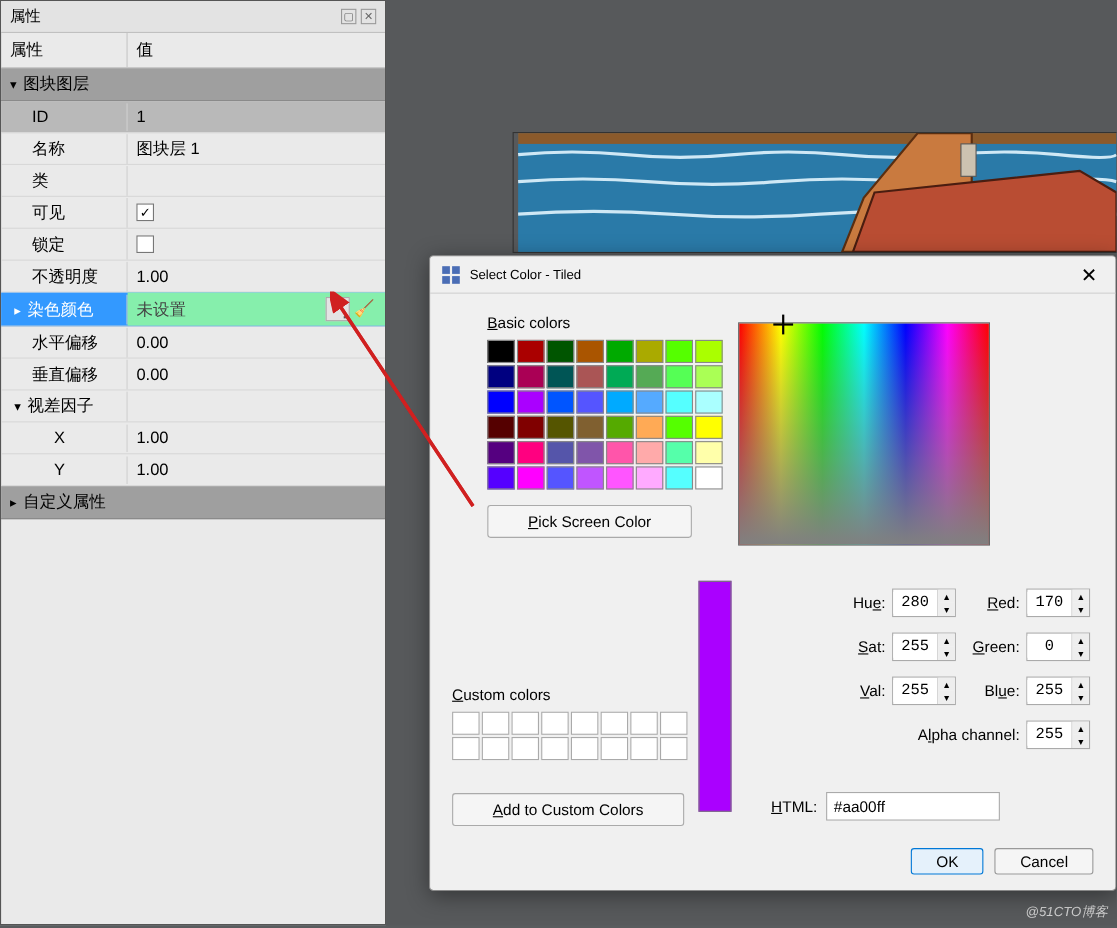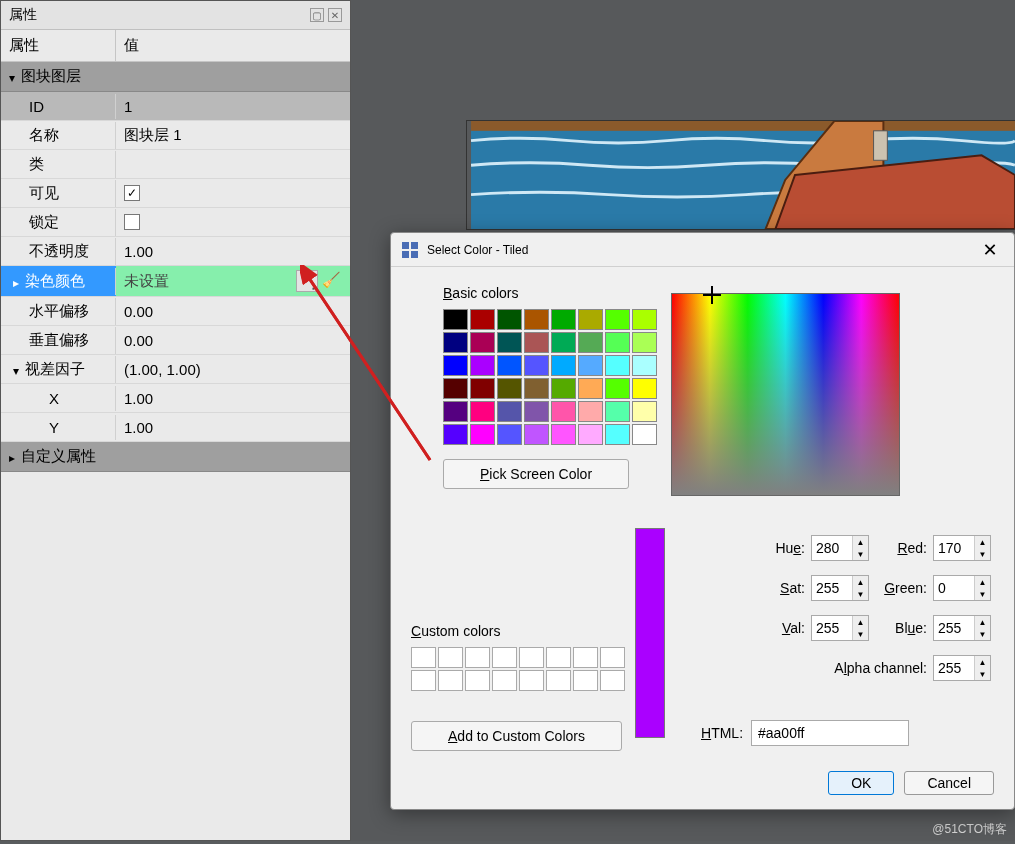--- a/index.html
+++ b/index.html
@@ -55,36 +55,36 @@
 .grad-cursor { position:absolute; left:35px; top:-4px; width:10px; height:10px; }
 .grad-cursor::before, .grad-cursor::after{ content:""; position:absolute; background:#000;}
 .grad-cursor::before{ left:4px; top:-4px; width:2px; height:18px;}
 .grad-cursor::after{ left:-4px; top:4px; width:18px; height:2px;}
 
 .field-area { position:absolute; left:280px; top:295px; width:320px; }
 .preview-swatch { position:absolute; left:-36px; top:0; width:30px; height:210px; border:1px solid #777; }
 .field-row { display:flex; align-items:center; height:40px; gap:6px; justify-content:flex-end; }
 .field-label { text-align:right; }
 .spin { display:flex; align-items:center; border:1px solid #aaa; background:#fff; height:26px; }
-.spin input { border:none; width:40px; padding:2px 4px; font-size:14px; text-align:left; outline:none; }
+.spin input { border:none; width:40px; padding:2px 4px; font-size:14px; text-align:center; outline:none;font-family:Liberation Mono, monospace; }
 .spin-btns { display:flex; flex-direction:column; border-left:1px solid #ccc;}
 .spin-btns span{ width:15px; height:12px; font-size:8px; display:flex; align-items:center; justify-content:center; background:#eee; cursor:pointer;}
 
 .custom-area { position:absolute; left:20px; top:390px; }
 .custom-grid { display:grid; grid-template-columns:repeat(8,25px); gap:2px; margin-top:8px; margin-bottom:30px; }
 .custom-grid div{ width:25px; height:21px; border:1px solid #aaa; background:#fff; }
 
 .html-row { position:absolute; left:310px; top:487px; display:flex; align-items:center; gap:8px;}
 .html-row input{ width:158px; height:26px; border:1px solid #aaa; padding:2px 6px; font-size:14px; background:#fff;}
 
 .dlg-footer { position:absolute; right:20px; bottom:14px; display:flex; gap:10px;}
 .dlg-btn { padding:3px 22px; border:1px solid #999; border-radius:3px; background:#f5f5f5; cursor:pointer; font-size:14px;}
 .dlg-btn.primary { border:1px solid #0078d7; background:#e5f1fb;}
 
-.watermark { position:absolute; right:8px; bottom:6px; color:#d0d0d0; font-size:12px; }
+.watermark { position:absolute; right:8px; bottom:6px; color:#d0d0d0; font-size:12px; font-style:italic;}
 .u { text-decoration: underline; }
 </style>
 </head>
 <body>
 
 <div class="prop-panel">
   <div class="panel-title">
     <span>属性</span>
     <span class="title-icons">
       <span>▢</span>
@@ -145,21 +145,20 @@
   </div>
   <div class="prop-row">
     <div class="pr-col1">垂直偏移</div>
     <div class="pr-col2">0.00</div>
   </div>
   <div class="prop-row">
     <div class="pr-col1 withcollapse">
       <span class="arrow-down"></span>
       <span>视差因子</span>
     </div>
-    <div class="pr-col2">(1.00, 1.00)</div>
   </div>
   <div class="prop-row">
     <div class="pr-col1 indent2">X</div>
     <div class="pr-col2">1.00</div>
   </div>
   <div class="prop-row">
     <div class="pr-col1 indent2">Y</div>
     <div class="pr-col2">1.00</div>
   </div>
   <div class="section-hdr">

